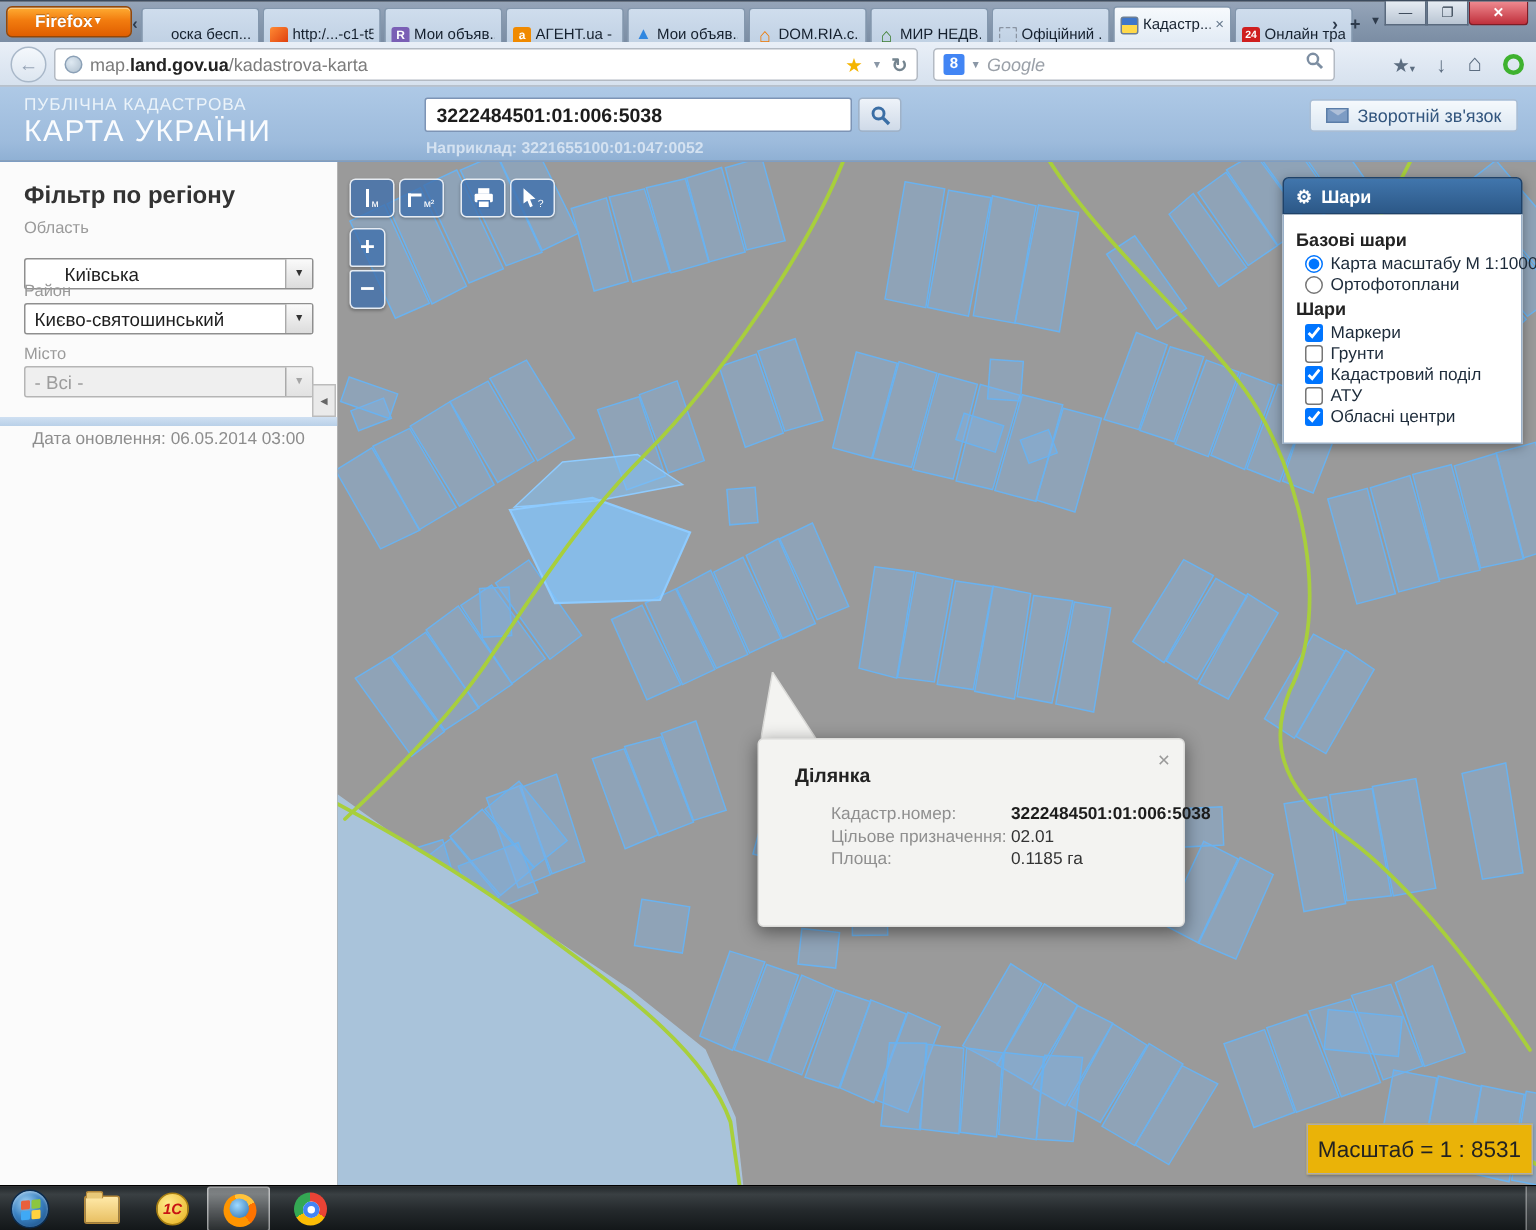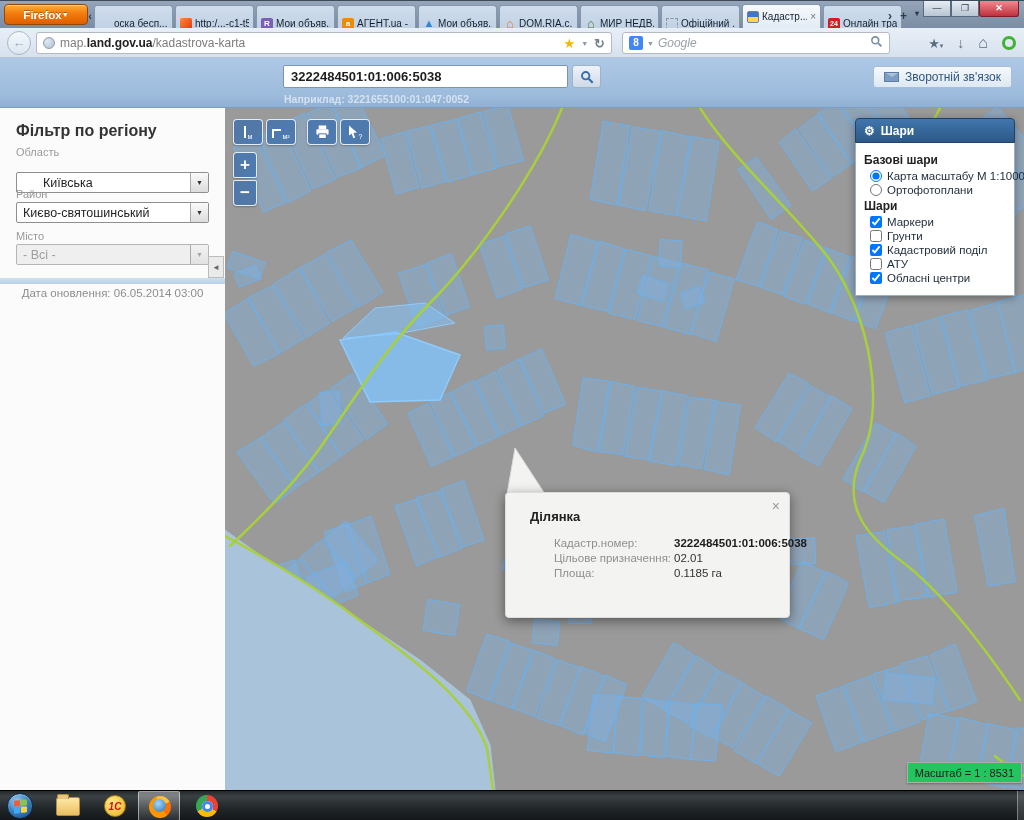--- a/index.html
+++ b/index.html
@@ -139,22 +139,22 @@
   .popup-tail { position:absolute; left:282px; top:340px; width:40px; height:46px; z-index:5; }
   .popup { position:absolute; left:280px; top:384px; width:285px; height:126px; background:#f3f3f1;
     border:1px solid #dcdcda; border-radius:4px; box-shadow:0 3px 12px rgba(0,0,0,.45); z-index:6; }
   .popup-close { position:absolute; right:9px; top:6px; color:#999; font-size:14px; line-height:14px; }
   .popup-title { position:absolute; left:24px; top:16px; font-size:13px; font-weight:bold; color:#222; }
   .popup-rows { position:absolute; left:24px; top:44px; display:grid; grid-template-columns:120px auto; row-gap:3px;margin-left:24px; }
   .prow-label { font-size:11.5px; color:#8f8f8f; }
   .prow-value { font-size:11.5px; color:#333; }
   .prow-value.bold { font-weight:bold; color:#1c1c1c; }
 
-  .scale-box { position:absolute; right:2px; bottom:7px; height:21px; background:#22c55e; border:1px solid #adadad;
-    font-size:11px; color:#222; display:flex; align-items:center; padding:0 7px; box-shadow:0 1px 2px rgba(0,0,0,.3); }
+  .scale-box { position:absolute; right:2px; bottom:7px; height:34px; background:#eab308; border:1px solid #adadad;
+    font-size:15px; color:#222; display:flex; align-items:center; padding:0 7px; box-shadow:0 1px 2px rgba(0,0,0,.3); }
 
   
   .taskbar { position:absolute; left:0; top:790px; width:1024px; height:30px;
     background:linear-gradient(180deg,#23282b 0%,#3a4043 18%,#24292c 55%,#131719 100%); border-top:1px solid #000;font-style:italic; }
   .orb { position:absolute; left:7px; top:2px; width:26px; height:26px; border-radius:50%;
     background:radial-gradient(circle at 38% 32%, #9fd0f2 0%, #3b83c4 45%, #123f72 100%);
     border:1px solid #0b2razor; border:1px solid #0b2a4c; box-shadow:inset 0 1px 2px rgba(255,255,255,.5); }
   .orb .flag { position:absolute; left:6px; top:6px; width:13px; height:13px; display:grid;
     grid-template-columns:1fr 1fr; grid-template-rows:1fr 1fr; gap:1px; transform:skewY(-6deg); }
   .orb .flag span { border-radius:1px; }
@@ -279,20 +279,24 @@
     </div>
     <div class="nav-icons">
       <span class="ni star-tray">★<span style="font-size:7px;">▾</span></span>
       <span class="ni" style="font-weight:bold;">↓</span>
       <span class="ni" style="font-size:16px;">⌂</span>
       <span class="green-ring"></span>
     </div>
   </div>
 
   <div class="site-header">
+    <div class="logo">
+      <div class="l1">ПУБЛІЧНА КАДАСТРОВА</div>
+      <div class="l2">КАРТА УКРАЇНИ</div>
+    </div>
     <input class="cad-search-input" value="3222484501:01:006:5038" style="">
     <div class="cad-search-btn">
       <svg width="14" height="14" viewBox="0 0 16 16">
           <circle cx="6.5" cy="6.5" r="4.2" fill="none" stroke="#3a6ea5" stroke-width="2.2"></circle>
           <line x1="10" y1="10" x2="14.5" y2="14.5" stroke="#3a6ea5" stroke-width="2.6"></line>
         </svg>
     </div>
     <div class="search-hint">Наприклад: 3221655100:01:047:0052</div>
     <div class="feedback-btn">
       <span class="envelope"></span>

